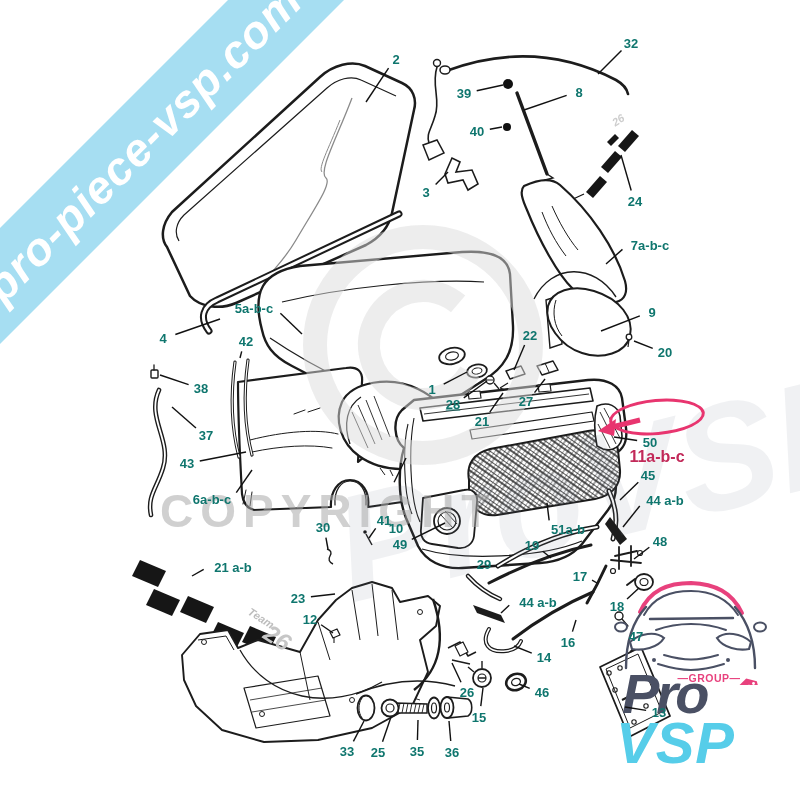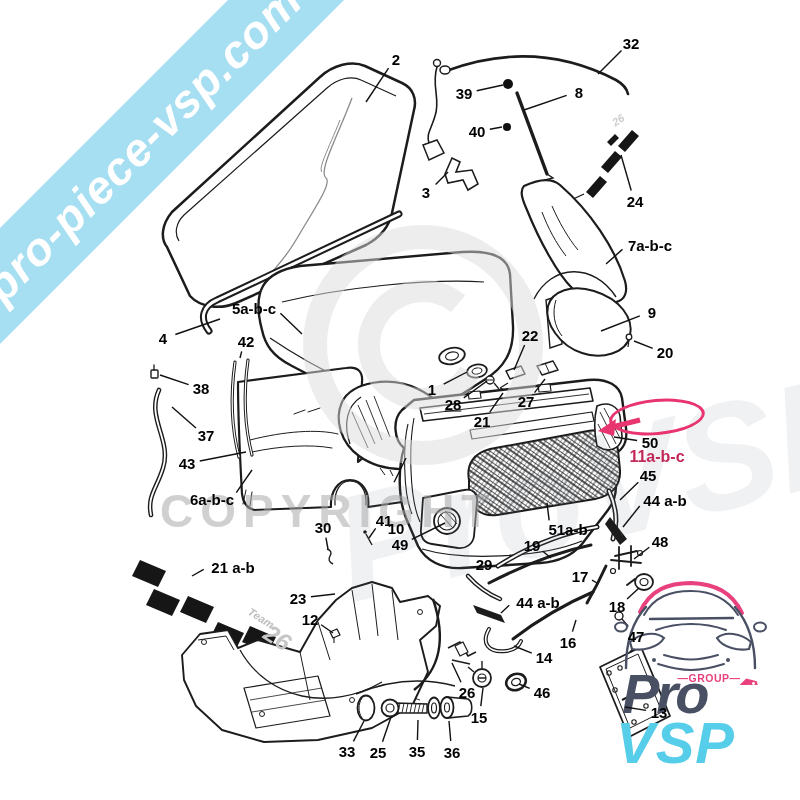--- a/index.html
+++ b/index.html
@@ -26,22 +26,22 @@
   #team-small{left:247px;top:612px;font-size:11px;transform:rotate(33deg);}
   #team-big{left:264px;top:624px;font-size:24px;transform:rotate(33deg);color:#c6c6c6;}
   #decal24-num{left:612px;top:114px;font-size:11px;transform:rotate(-33deg);color:#cdcdcd;}
 
   
   #parts-svg{position:absolute;left:0;top:0;z-index:10;}
   #leader-svg{position:absolute;left:0;top:0;z-index:38;pointer-events:none;}
 
   
   #labels{position:absolute;left:0;top:0;width:800px;height:800px;z-index:41;pointer-events:none;}
-  .plabel{position:absolute;transform:translate(-50%,-50%);font-size:15px;font-weight:bold;
-    color:#000000;white-space:nowrap;}
+  .plabel{position:absolute;transform:translate(-50%,-50%);font-size:13px;font-weight:bold;
+    color:#0f766e;white-space:nowrap;}
   .plabel.hl{color:#c22959;font-size:16px;}
   .hl-ellipse{position:absolute;width:90px;height:30px;border:3.5px solid #e8356f;border-radius:50%;
     transform:translate(-50%,-50%) rotate(-5deg);z-index:40;}
 
   
   #logo{position:absolute;left:600px;top:575px;width:200px;height:225px;z-index:30;}
   #logo-car{position:absolute;left:0;top:0;}
   #logo-group{position:absolute;left:64px;top:97px;width:90px;text-align:center;
     font-size:10.5px;font-weight:bold;color:#e8417d;letter-spacing:.5px;}
   #logo-pro{position:absolute;left:22px;top:86px;font-size:56px;font-weight:bold;font-style:italic;

